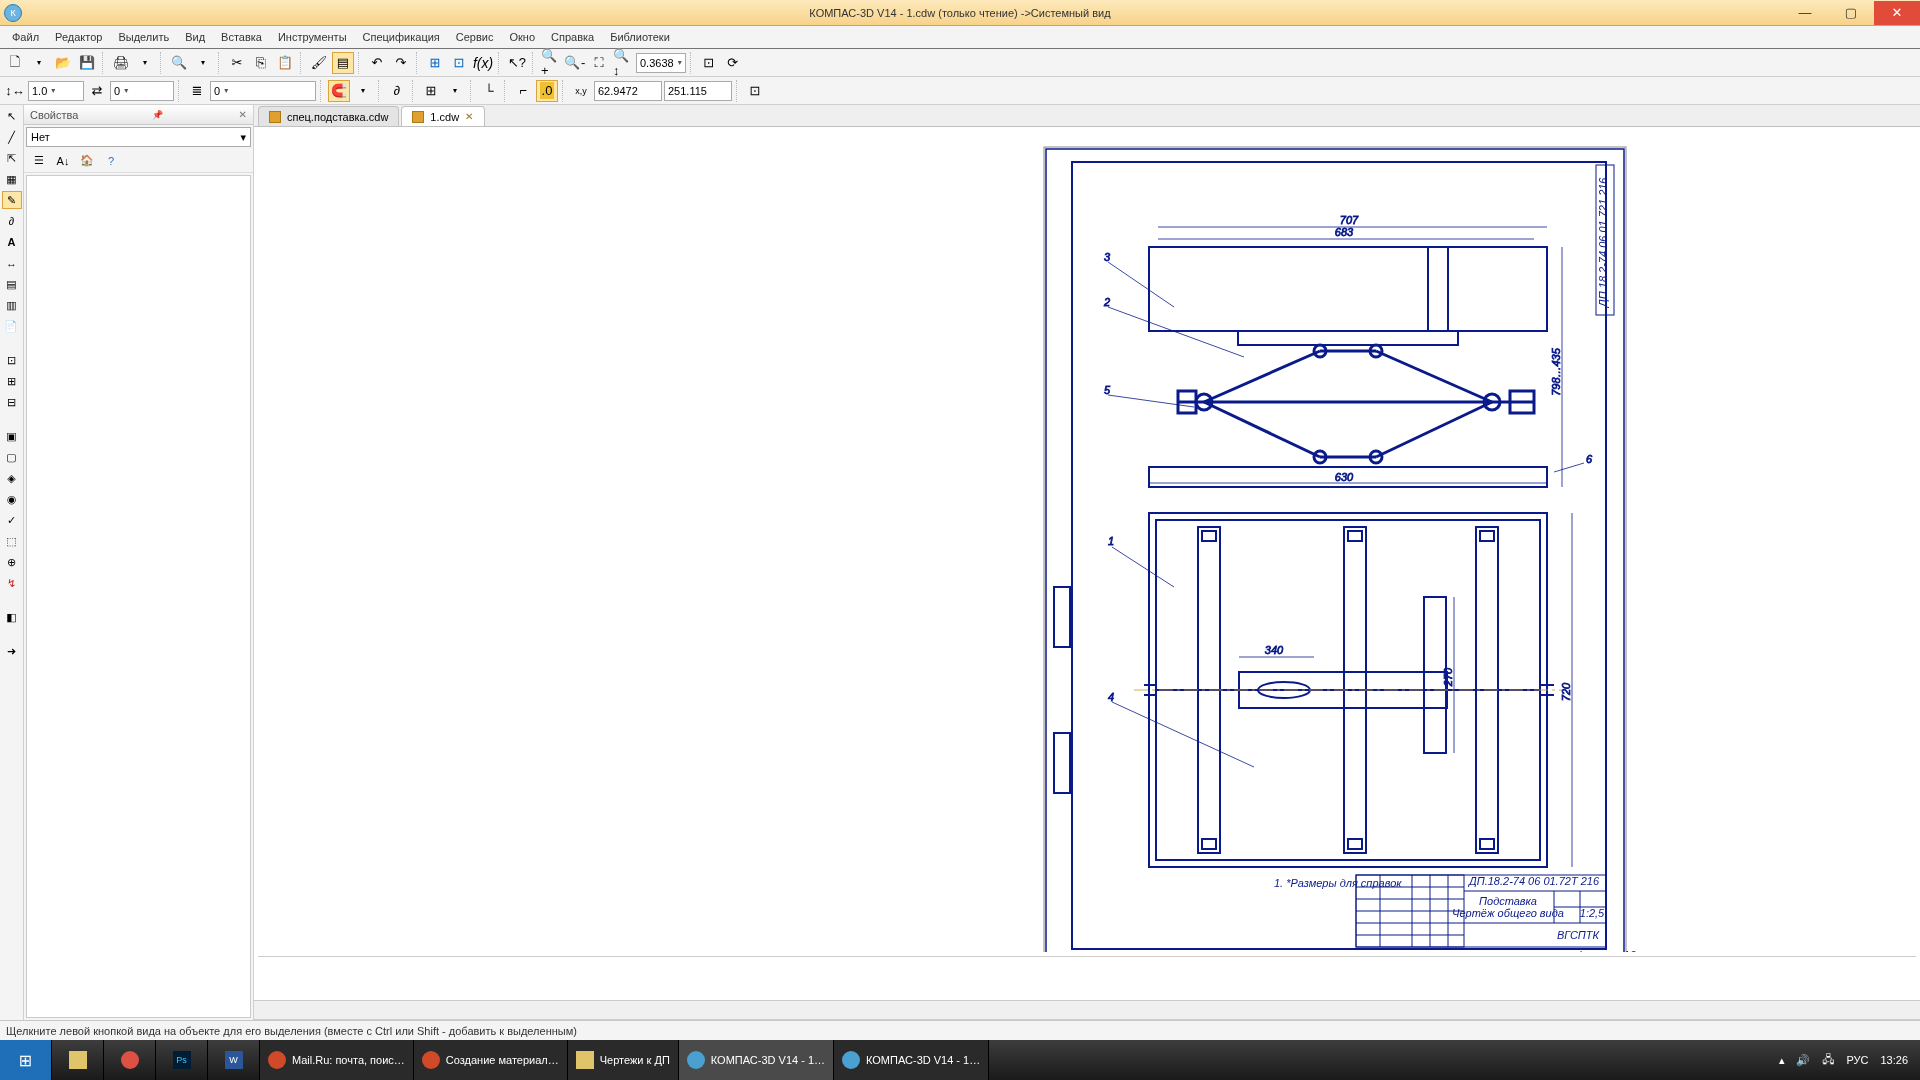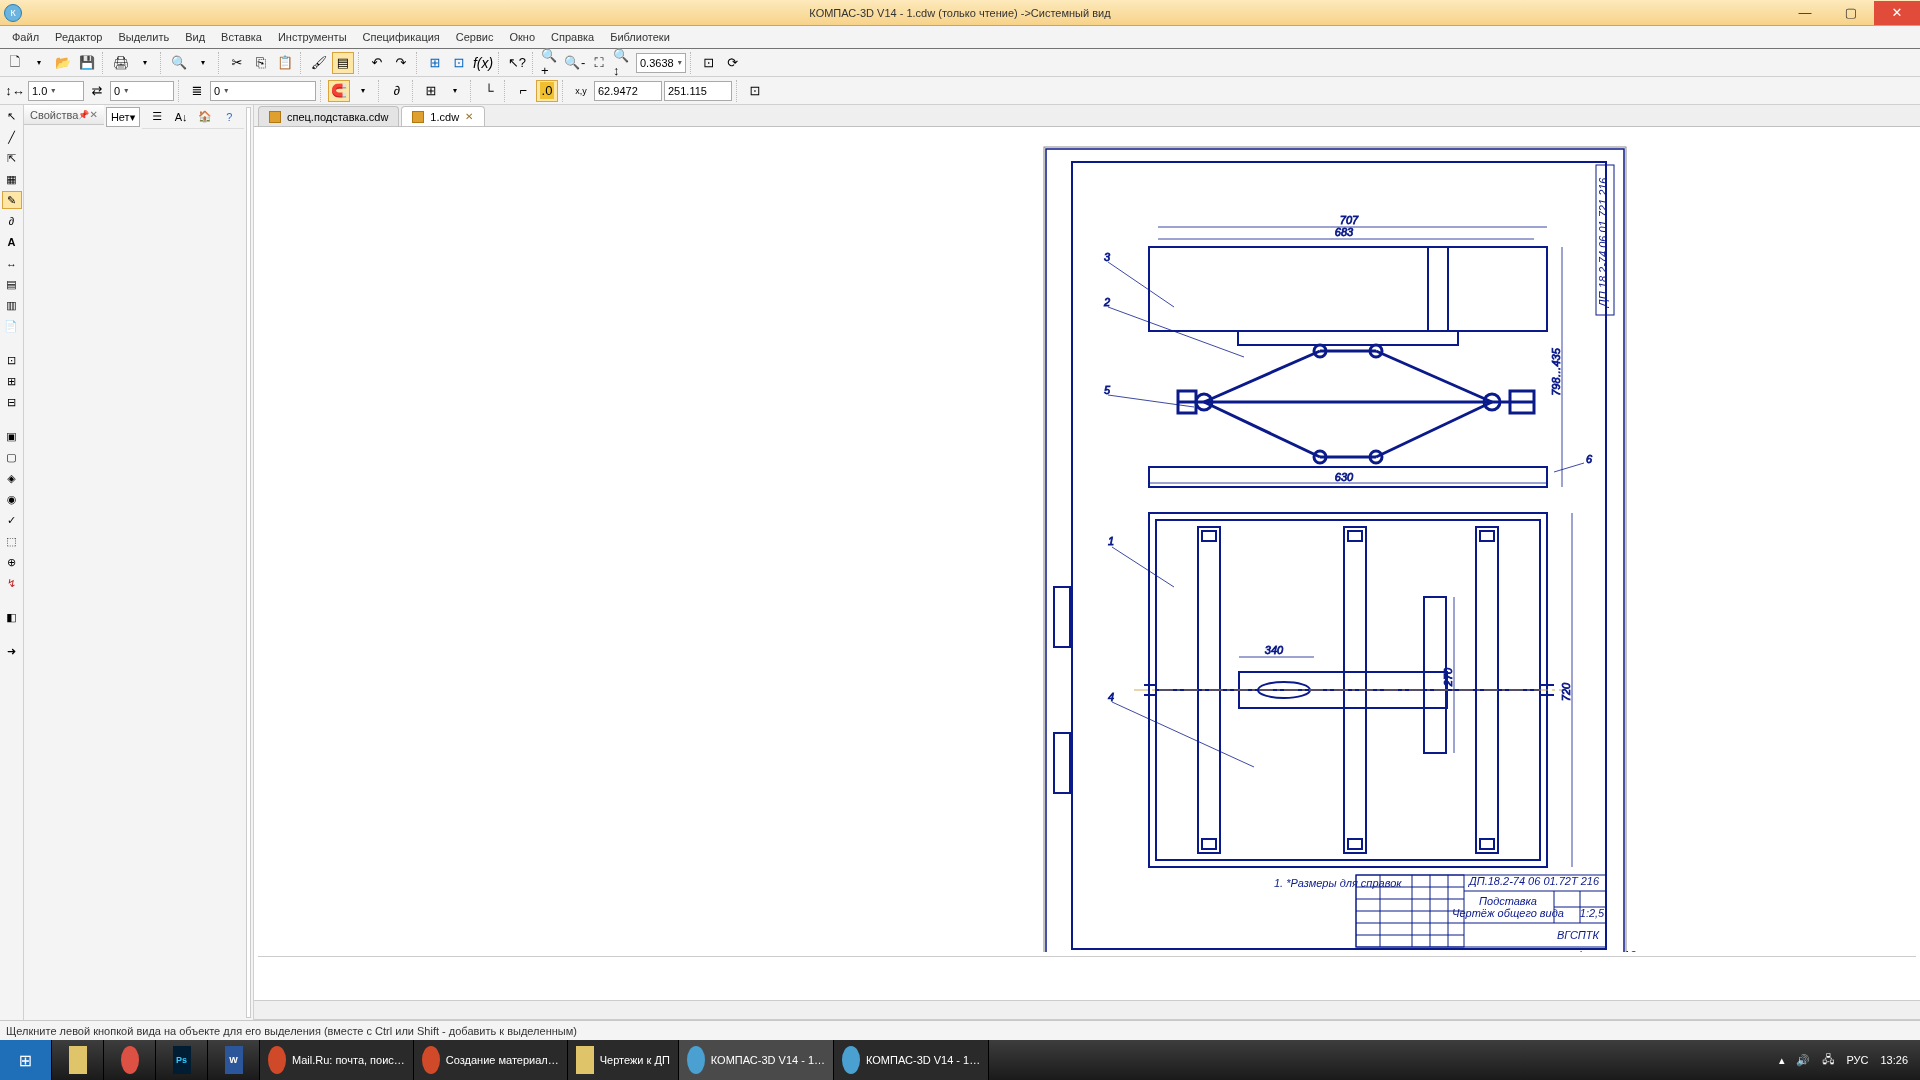--- a/index.html
+++ b/index.html
@@ -13,21 +13,21 @@
 .menubar { height:23px; background:#f4f4f4; display:flex; align-items:center; padding:0 6px; border-bottom:1px solid #737373; gap:4px; }
 .menu-item { padding:2px 6px; color:#333; }
 .toolbar { height:28px; background:#f4f4f4; display:flex; align-items:center; padding:0 4px; border-bottom:1px solid #d0d0d0; gap:2px; }
 .tbtn { width:22px; height:22px; display:flex; align-items:center; justify-content:center; border:1px solid transparent; }
 .tbtn.active { background:#fde6a6; border-color:#d8a43b; }
 .tsep { width:4px; height:22px; border-left:1px dotted #bbb; margin:0 2px; }
 .tdd { height:20px; border:1px solid #aaa; background:#fff; padding:0 3px; display:flex; align-items:center; font-size:11px; }
 .tdd .arrow { margin-left:4px; font-size:8px; color:#555; }
 .tinput { height:20px; border:1px solid #aaa; background:#fff; padding:0 3px; font-size:11px; display:flex; align-items:center; }
 .main { flex:1; display:flex; min-height:0; }
-.left-panel { width:230px; background:#f4f4f4; border-right:1px solid #d0d0d0; display:flex; }
+.left-panel { width:230px; background:#f4f4f4; border-right:1px solid #d0d0d0; display:flex; flex-direction:column; }
 .panel-header { height:20px; background:linear-gradient(#fff,#e8e8e8); border-bottom:1px solid #c8c8c8; padding:0 6px; display:flex; align-items:center; font-size:11px; color:#555; position:relative; }
 .panel-header .pclose { margin-left:auto; font-size:10px; color:#777; }
 .panel-dd { height:20px; margin:2px; border:1px solid #aaa; background:#fff; padding:0 4px; display:flex; align-items:center; }
 .panel-tools { height:24px; display:flex; align-items:center; gap:2px; padding:2px 4px; border-bottom:1px solid #ddd; }
 .panel-body { flex:1; background:#fff; margin:2px; border:1px solid #ccc; }
 .vtoolbar { width:24px; background:#f4f4f4; border-right:1px solid #d0d0d0; display:flex; flex-direction:column; align-items:center; padding-top:2px; gap:3px; }
 .vbtn { width:20px; height:18px; display:flex; align-items:center; justify-content:center; }
 .vbtn.active { background:#fde6a6; border:1px solid #d8a43b; }
 .canvas-area { flex:1; display:flex; flex-direction:column; min-width:0; }
 .tabs { height:22px; background:#efefef; display:flex; align-items:flex-end; padding-left:4px; border-bottom:1px solid #c0c0c0; }
@@ -36,21 +36,21 @@
 .tab-icon { width:12px; height:12px; background:#e0a030; border:1px solid #b07810; }
 .tab-close { font-size:10px; color:#a0701b; }
 .drawing-viewport { flex:1; background:#fff; position:relative; overflow:hidden; }
 .ruler-h { height:20px; background:#f0f0f0; border-top:1px solid #ccc; border-bottom:1px solid #ccc; }
 .statusbar { height:20px; background:#f4f4f4; border-top:1px solid #c8c8c8; padding:0 6px; display:flex; align-items:center; font-size:11px; color:#333; }
 .taskbar { height:40px; background:linear-gradient(#3d3d3d,#1a1a1a); display:flex; align-items:center; padding:0; }
 .task-btn { height:40px; min-width:52px; padding:0 8px; display:flex; align-items:center; justify-content:center; color:#fff; font-size:11px; border-right:1px solid #000; gap:6px; }
 .task-btn.start { background:#1f6fb8; width:48px; }
 .task-btn.app { background:#2a2a2a; max-width:168px; justify-content:flex-end; }
 .task-btn.app.active { background:#4a4a4a; }
-.task-btn .ticon { width:18px; height:28px; background:#666; flex-shrink:0;font-weight:bold; }
+.task-btn .ticon { width:18px; height:18px; background:#666; flex-shrink:0; }
 .tray { margin-left:auto; display:flex; align-items:center; gap:12px; padding:0 12px; color:#fff; }
 svg.sheet { position:absolute; }
 .icon { font-size:13px; }
 .cmdline { height:40px; background:#fff; border-top:1px solid #ccc; margin:4px; }
 </style>
 </head>
 <body>
 
 <div class="titlebar">
   <div class="titlebar-icon">К</div>

